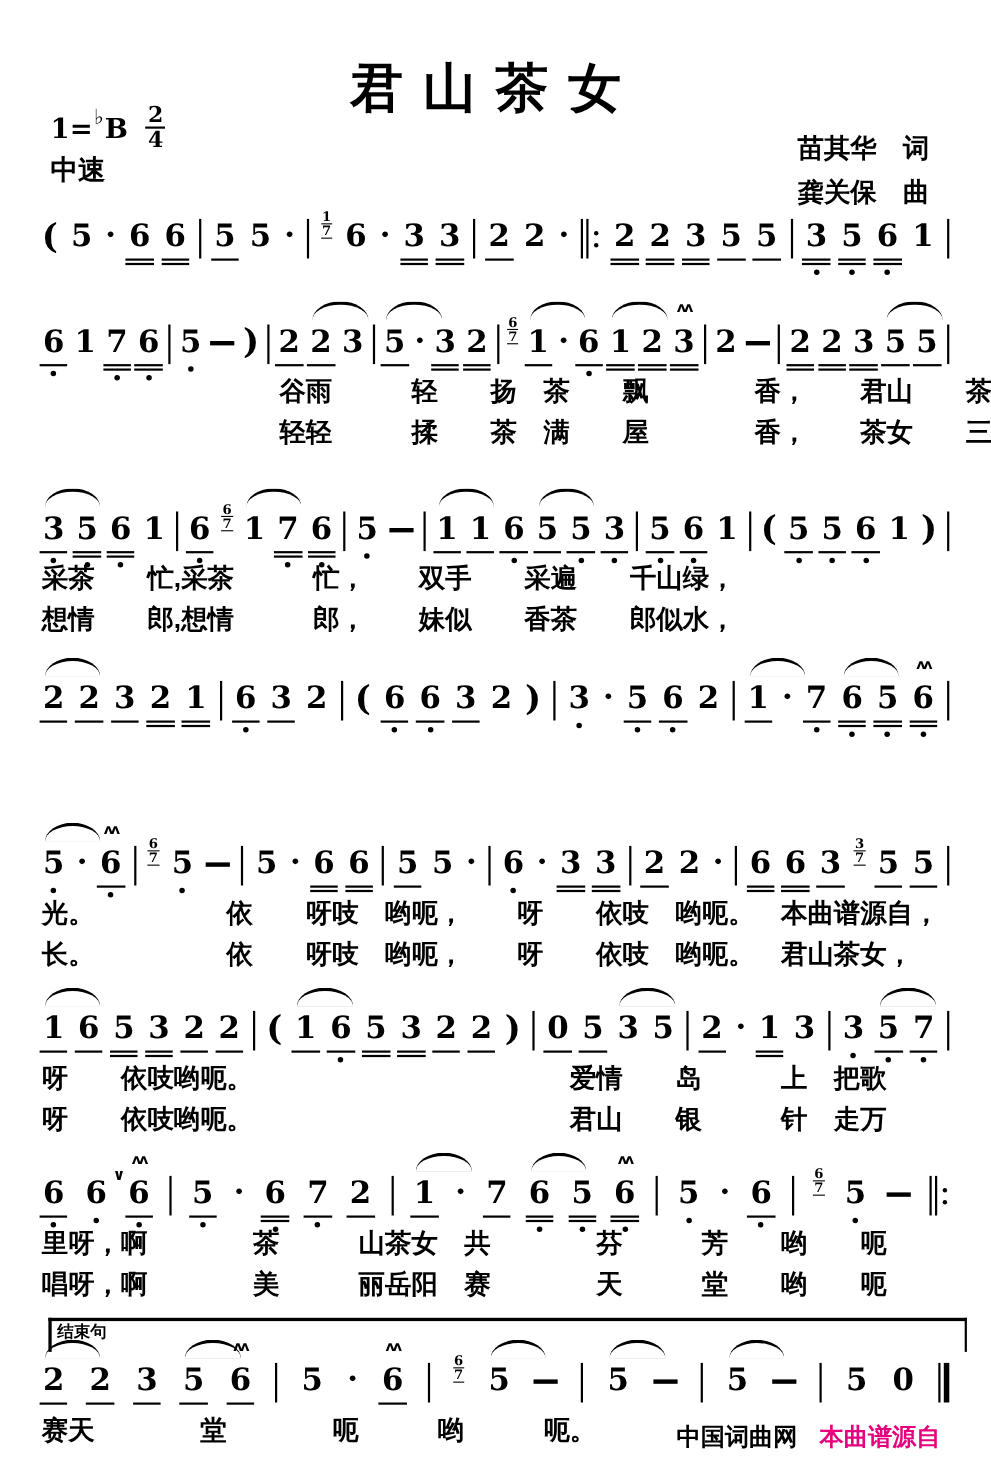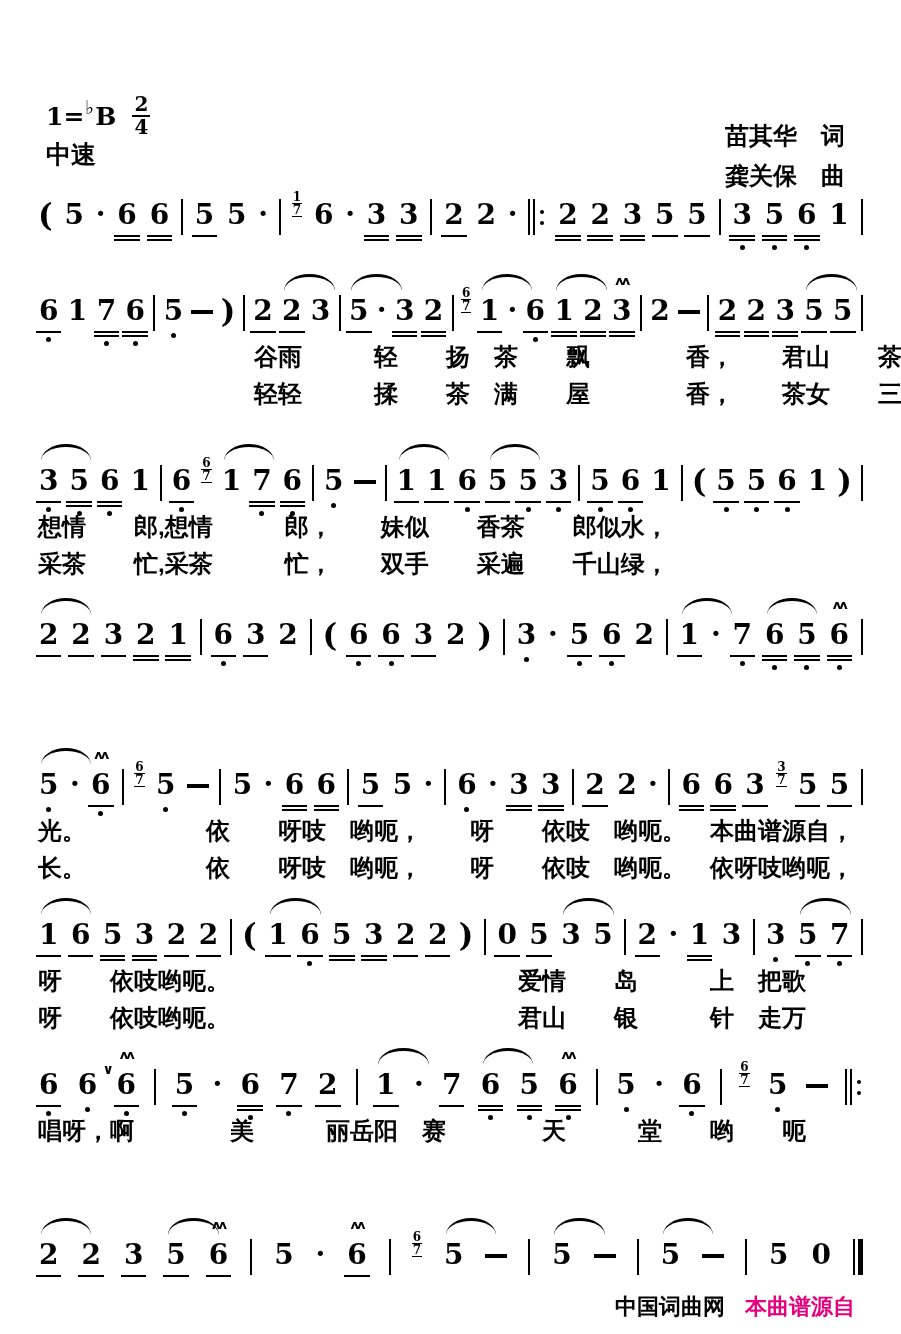--- a/index.html
+++ b/index.html
@@ -51,20 +51,21 @@
   .endlabel{font-size:15px;font-weight:bold;padding-left:5px;
             font-family:"Liberation Sans",sans-serif;}
   .footer{position:absolute;top:1292px;right:46px;font-size:22px;font-weight:bold;
           font-family:"Liberation Sans",sans-serif;}
   .footer .site{margin-left:20px;}
 </style>
 </head>
 <body>
 
 <div class="page">
+  <h1 class="title">君山茶女</h1>
 
   <div class="keysig">
     <span>1=</span>
       <span class="flat">♭</span>
       <span>B</span>
     <span class="meter">
       <span class="mtop">2</span>
       <span>4</span>
     </span>
   </div>
@@ -197,22 +198,22 @@
           <span class="note">1</span>
           <span class="barline"></span>
           <span class="paren">(</span>
           <span class="note">5<span class="ul" style="bottom: -3px;"></span><span class="odot" style="bottom: -12px;"></span></span>
           <span class="note">5<span class="ul" style="bottom: -3px;"></span><span class="odot" style="bottom: -12px;"></span></span>
           <span class="note">6<span class="ul" style="bottom: -3px;"></span><span class="odot" style="bottom: -12px;"></span></span>
           <span class="note">1</span>
           <span class="paren">)</span>
           <span class="barline"></span>
         </div>
+        <div class="lyric">采茶　　忙,采茶　　　忙，　　双手　　采遍　　千山绿，</div>
         <div class="lyric">想情　　郎,想情　　　郎，　　妹似　　香茶　　郎似水，</div>
-        <div class="lyric">采茶　　忙,采茶　　　忙，　　双手　　采遍　　千山绿，</div>
       </div>
       <div class="system" style="top: 616px;">
         <div class="notesrow">
           <span class="note">2<span class="ul" style="bottom: -3px;"></span><span class="slur"></span></span>
           <span class="note">2<span class="ul" style="bottom: -3px;"></span></span>
           <span class="note">3<span class="ul" style="bottom: -3px;"></span></span>
           <span class="note">2<span class="ul" style="bottom: -3px;"></span><span class="ul" style="bottom: -7px;"></span></span>
           <span class="note">1<span class="ul" style="bottom: -3px;"></span><span class="ul" style="bottom: -7px;"></span></span>
           <span class="barline"></span>
           <span class="note">6<span class="ul" style="bottom: -3px;"></span><span class="odot" style="bottom: -12px;"></span></span>
@@ -277,21 +278,21 @@
           <span class="note">3<span class="ul" style="bottom: -3px;"></span></span>
           <span class="grace">
             <i>3</i>
             <i>7</i>
           </span>
           <span class="note">5<span class="ul" style="bottom: -3px;"></span></span>
           <span class="note">5<span class="ul" style="bottom: -3px;"></span></span>
           <span class="barline"></span>
         </div>
         <div class="lyric">光。　　　　　依　　呀吱　哟呃，　　呀　　依吱　哟呃。　本曲谱源自，</div>
-        <div class="lyric">长。　　　　　依　　呀吱　哟呃，　　呀　　依吱　哟呃。　依呀吱哟呃，</div>
+        <div class="lyric">长。　　　　　依　　呀吱　哟呃，　　呀　　依吱　哟呃。　君山茶女，</div>
       </div>
       <div class="system" style="top: 916px;">
         <div class="notesrow">
           <span class="note">1<span class="ul" style="bottom: -3px;"></span><span class="slur"></span></span>
           <span class="note">6<span class="ul" style="bottom: -3px;"></span></span>
           <span class="note">5<span class="ul" style="bottom: -3px;"></span><span class="ul" style="bottom: -7px;"></span></span>
           <span class="note">3<span class="ul" style="bottom: -3px;"></span><span class="ul" style="bottom: -7px;"></span></span>
           <span class="note">2<span class="ul" style="bottom: -3px;"></span></span>
           <span class="note">2<span class="ul" style="bottom: -3px;"></span></span>
           <span class="barline"></span>
@@ -353,20 +354,21 @@
           <span class="dash"></span>
           <span class="rpt">
             <span class="bl"></span>
             <span class="bl"></span>
             <span class="rdots">
               <i></i>
               <i></i>
             </span>
           </span>
         </div>
+        <div class="lyric">里呀，啊　　　　茶　　　山茶女　共　　　　芬　　　芳　　哟　　呃</div>
         <div class="lyric">唱呀，啊　　　　美　　　丽岳阳　赛　　　　天　　　堂　　哟　　呃</div>
       </div>
       <div class="system" style="top: 1236px;">
         <div class="notesrow">
           <span class="note">2<span class="ul" style="bottom: -3px;"></span><span class="slur"></span></span>
           <span class="note">2<span class="ul" style="bottom: -3px;"></span></span>
           <span class="note">3<span class="ul" style="bottom: -3px;"></span></span>
           <span class="note">5<span class="ul" style="bottom: -3px;"></span><span class="slur"></span></span>
           <span class="note">6<span class="ul" style="bottom: -3px;"></span><span class="trill">ʌʌ</span></span>
           <span class="barline"></span>
@@ -387,20 +389,24 @@
           <span class="note">5<span class="slur"></span></span>
           <span class="dash"></span>
           <span class="barline"></span>
           <span class="note">5</span>
           <span class="note">0</span>
           <span class="rpt">
             <span class="bl"></span>
             <span class="bl thick"></span>
           </span>
         </div>
+        <div class="lyric">赛天　　　　堂　　　　呃　　　哟　　　呃。</div>
       </div>
     </div>
 
+  <div class="endbracket">
+    <div class="endlabel">结束句</div>
+  </div>
 
   <div class="footer">
     <span>中国词曲网</span><span class="site" style="color: rgb(229, 0, 125);">本曲谱源自</span>
   </div>
 </div>
 
 </body></html>

